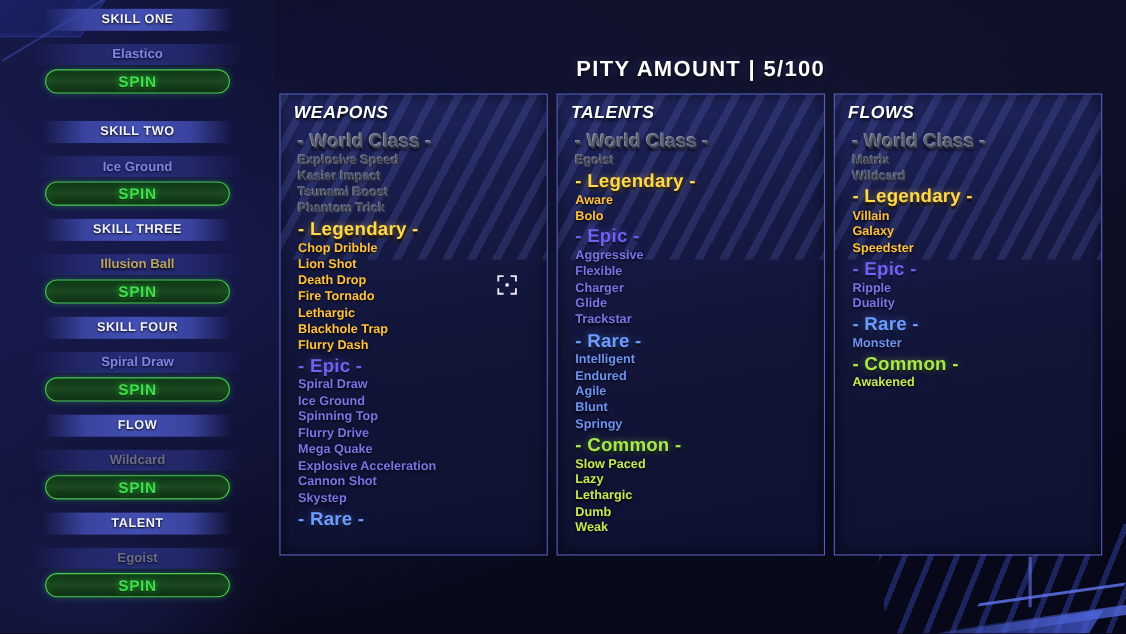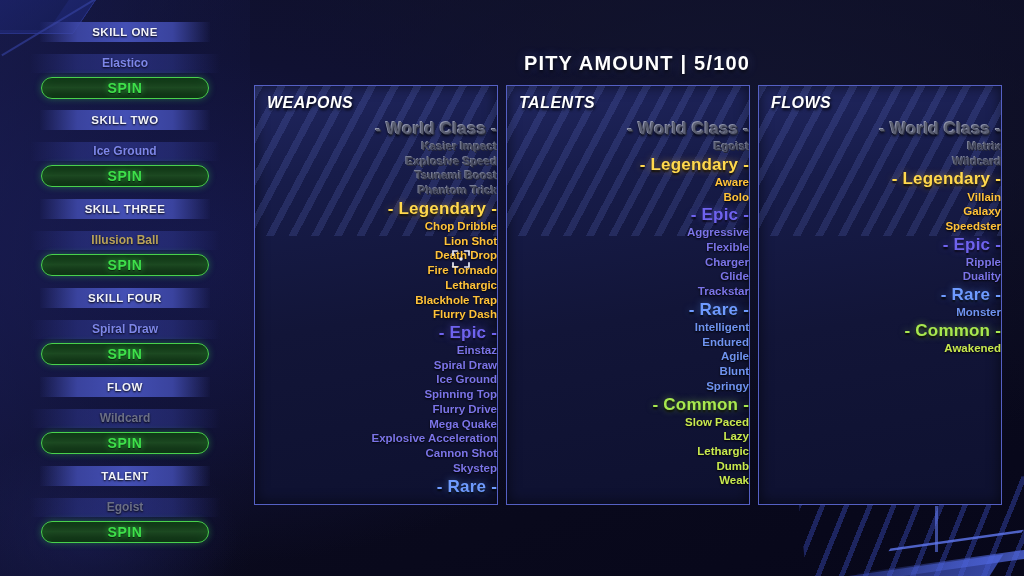--- a/index.html
+++ b/index.html
@@ -151,22 +151,22 @@
     position: relative;
     padding: 8px 0 2px 12px;
     font-size: 16px; font-weight: 700; font-style: italic;
     color: #ffffff;
     letter-spacing: .5px;
     text-shadow: 1px 2px 3px rgba(0,0,0,.9);
     font-family: "Liberation Sans", sans-serif;
   }
   .panel-body {
     position: relative;
-    padding: 4px 0 10px;
-    text-align: right;
+    padding: 4px 16px 10px;
+    text-align: left;
     overflow: hidden;
     height: calc(100% - 30px);
   }
   .tier-head {
     font-size: 17px; font-weight: 700;
     line-height: 1.18;
     margin: 1px 0 0;
     letter-spacing: .2px;
     font-family: "Liberation Sans", sans-serif;
   }
@@ -209,21 +209,21 @@
   <div class="deco deco-tl-1"></div>
   <div class="deco deco-tl-2"></div>
   <div class="deco deco-tl-line"></div>
   <div class="deco deco-br-band"></div>
   <div class="deco deco-br-1"></div>
   <div class="deco deco-br-2"></div>
   <div class="deco deco-br-3"></div>
   <div class="deco deco-br-4"></div>
 
   <div id="sidebar">
-      <div class="slot" style="top: 22px;">
+      <div class="slot" style="top: 8px;">
         <div class="slot-header">SKILL ONE</div>
         <div class="slot-value ">Elastico</div>
         <button class="spin-btn">SPIN</button>
       </div>
       <div class="slot" style="top: 110px;">
         <div class="slot-header">SKILL TWO</div>
         <div class="slot-value ">Ice Ground</div>
         <button class="spin-btn">SPIN</button>
       </div>
       <div class="slot" style="top: 199px;">
@@ -250,38 +250,37 @@
 
   <div id="pity-title">PITY AMOUNT | 5/100</div>
 
   <div id="panels">
       <div class="panel">
         <div class="panel-stripes"></div>
         <div class="panel-title">WEAPONS</div>
         <div class="panel-body">
           <div class="tier r-world">
             <div class="tier-head">- World Class -</div>
+            <div class="tier-item">Explosive Speed</div>
             <div class="tier-item">Kasier Impact</div>
-            <div class="tier-item">Explosive Speed</div>
             <div class="tier-item">Tsunami Boost</div>
             <div class="tier-item">Phantom Trick</div>
           </div>
           <div class="tier r-legendary">
             <div class="tier-head">- Legendary -</div>
             <div class="tier-item">Chop Dribble</div>
             <div class="tier-item">Lion Shot</div>
             <div class="tier-item">Death Drop</div>
             <div class="tier-item">Fire Tornado</div>
             <div class="tier-item">Lethargic</div>
             <div class="tier-item">Blackhole Trap</div>
             <div class="tier-item">Flurry Dash</div>
           </div>
           <div class="tier r-epic">
             <div class="tier-head">- Epic -</div>
-            <div class="tier-item">Einstaz</div>
             <div class="tier-item">Spiral Draw</div>
             <div class="tier-item">Ice Ground</div>
             <div class="tier-item">Spinning Top</div>
             <div class="tier-item">Flurry Drive</div>
             <div class="tier-item">Mega Quake</div>
             <div class="tier-item">Explosive Acceleration</div>
             <div class="tier-item">Cannon Shot</div>
             <div class="tier-item">Skystep</div>
           </div>
           <div class="tier r-rare">

